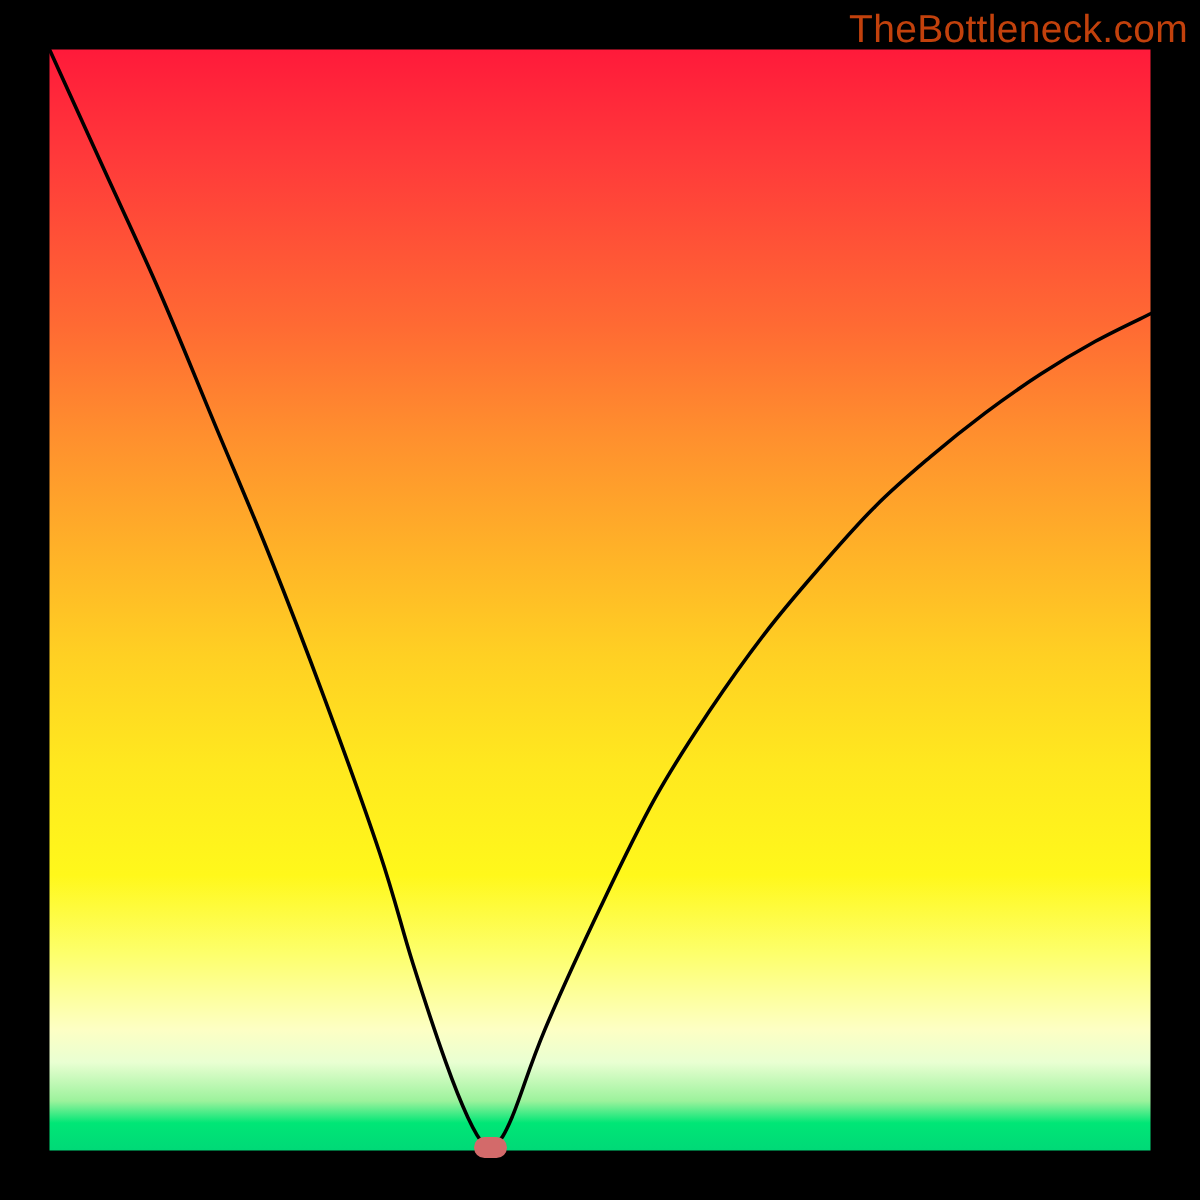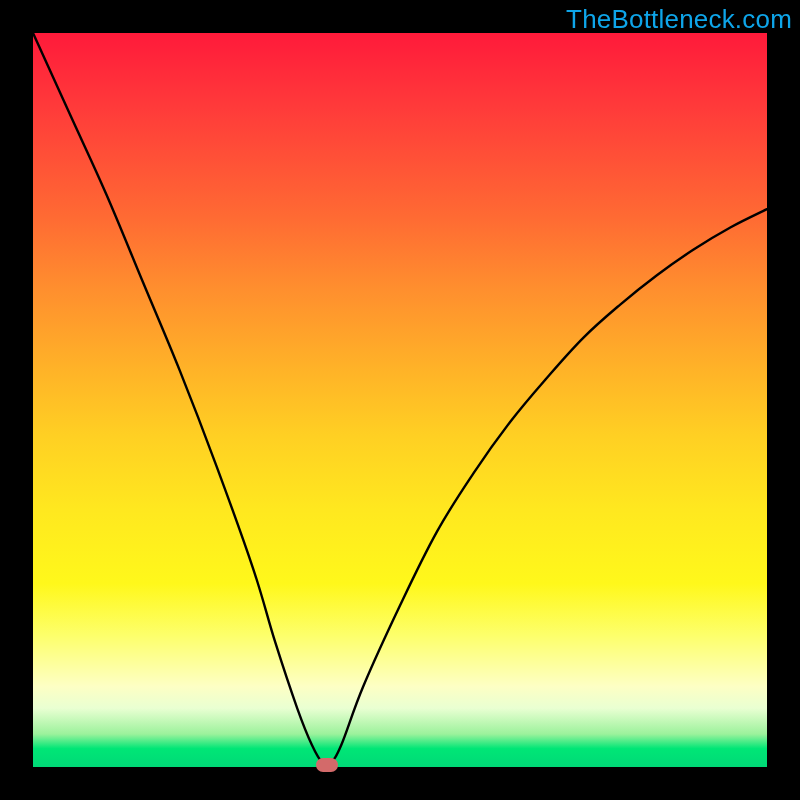--- a/index.html
+++ b/index.html
@@ -16,21 +16,21 @@
     left: 0;
     top: 0;
     width: 800px;
     height: 800px;
     background: #000;
   }
   .watermark {
     position: absolute;
     top: 4px;
     right: 8px;
-    color: #0ea5e9;
+    color: #c2410c;
     font-size: 26px;
     font-weight: 400;
     letter-spacing: 0.2px;
     user-select: none;
   }
   .plot-area {
     position: absolute;
     left: 33px;
     top: 33px;
     width: 734px;

